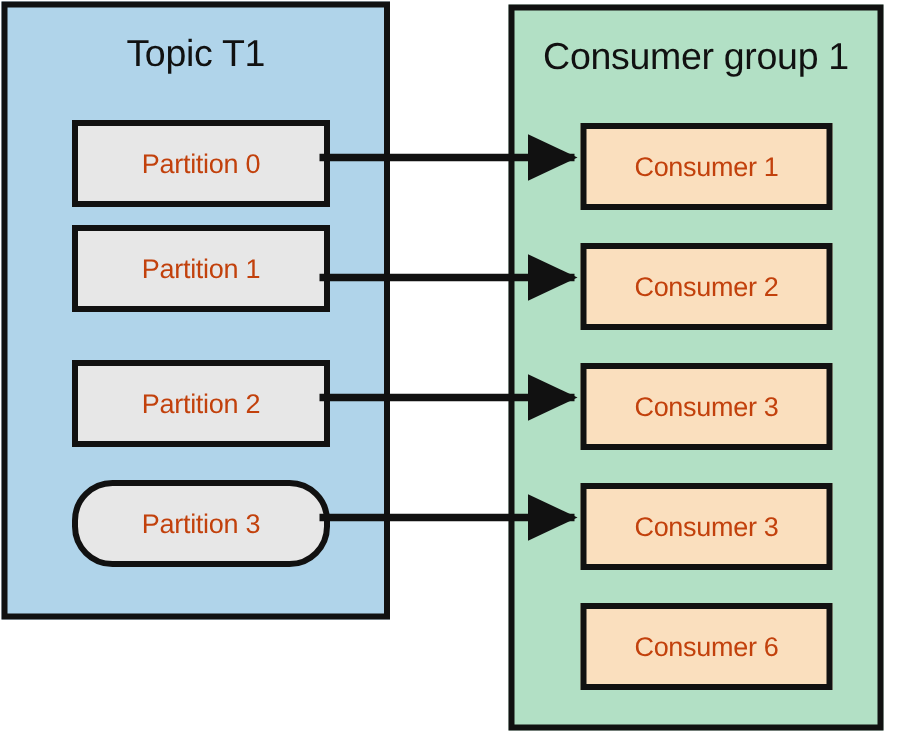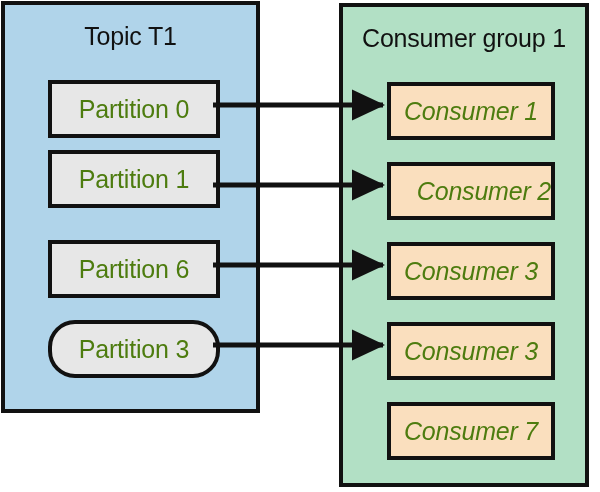--- a/index.html
+++ b/index.html
@@ -54,38 +54,37 @@
   }
 
   
   .node {
     position: absolute;
     box-sizing: border-box;
     border: 4px solid #111111;
     display: flex;
     align-items: center;
     justify-content: center;
-    font-size: 25px;
+    font-size: 18px;
     line-height: 26px;
-    color: #4d7c0f;
+    color: #c2410c;
     letter-spacing: -0.2px;
     white-space: nowrap;
   }
   .partition-box {
     left: 43px;
     width: 172px;
     height: 58px;
     background: #e7e7e7;
   }
   .consumer-box {
     left: 44px;
     width: 168px;
     height: 58px;
     background: #fadfbe;
-    font-style: italic;
   }
 
   
   #arrow-layer {
     position: absolute;
     left: 0;
     top: 0;
     width: 600px;
     height: 492px;
     pointer-events: none;
@@ -99,44 +98,44 @@
   <div class="panel" id="topic-panel">
     <div class="panel-title">Topic T1</div>
 
     <div class="node partition-box" style="top:75px;">
       <span>Partition 0</span>
     </div>
     <div class="node partition-box" style="top:145px;">
       <span>Partition 1</span>
     </div>
     <div class="node partition-box" style="top:235px;">
-      <span>Partition 6</span>
+      <span>Partition 2</span>
     </div>
     <div class="node partition-box" style="top:315px;border-radius:27px;">
       <span>Partition 3</span>
     </div>
   </div>
 
   <div class="panel" id="group-panel">
     <div class="panel-title">Consumer group 1</div>
 
     <div class="node consumer-box" style="top:75px;">
       <span>Consumer 1</span>
     </div>
-    <div class="node consumer-box" style="top:155px;justify-content:flex-end;">
+    <div class="node consumer-box" style="top:155px;">
       <span>Consumer 2</span>
     </div>
     <div class="node consumer-box" style="top:235px;align-items:center;">
       <span>Consumer 3</span>
     </div>
     <div class="node consumer-box" style="top:315px;">
       <span>Consumer 3</span>
     </div>
     <div class="node consumer-box" style="top:395px;">
-      <span>Consumer 7</span>
+      <span>Consumer 6</span>
     </div>
   </div>
 
   <svg id="arrow-layer" viewBox="0 0 600 492">
     <defs>
       <marker id="arrowhead" markerWidth="7" markerHeight="7" refX="6.2" refY="3.5" orient="auto" markerUnits="strokeWidth">
         <path d="M0,0.4 L6.6,3.5 L0,6.6 z" fill="#111111"></path>
       </marker>
     </defs>
 

